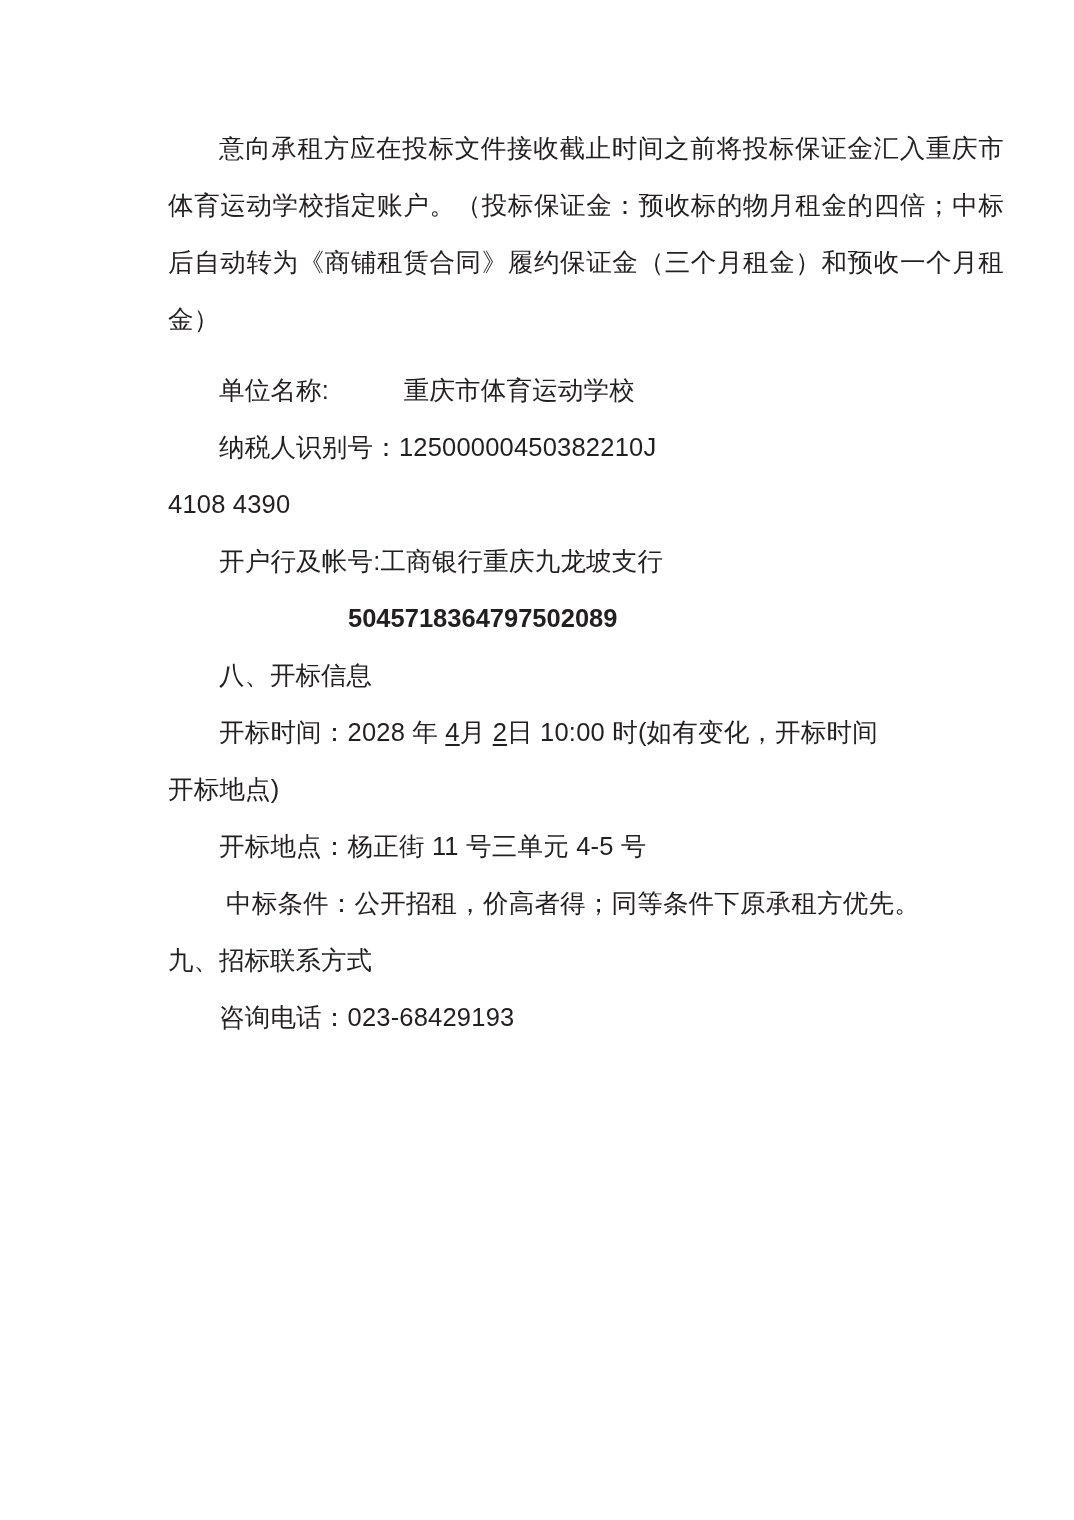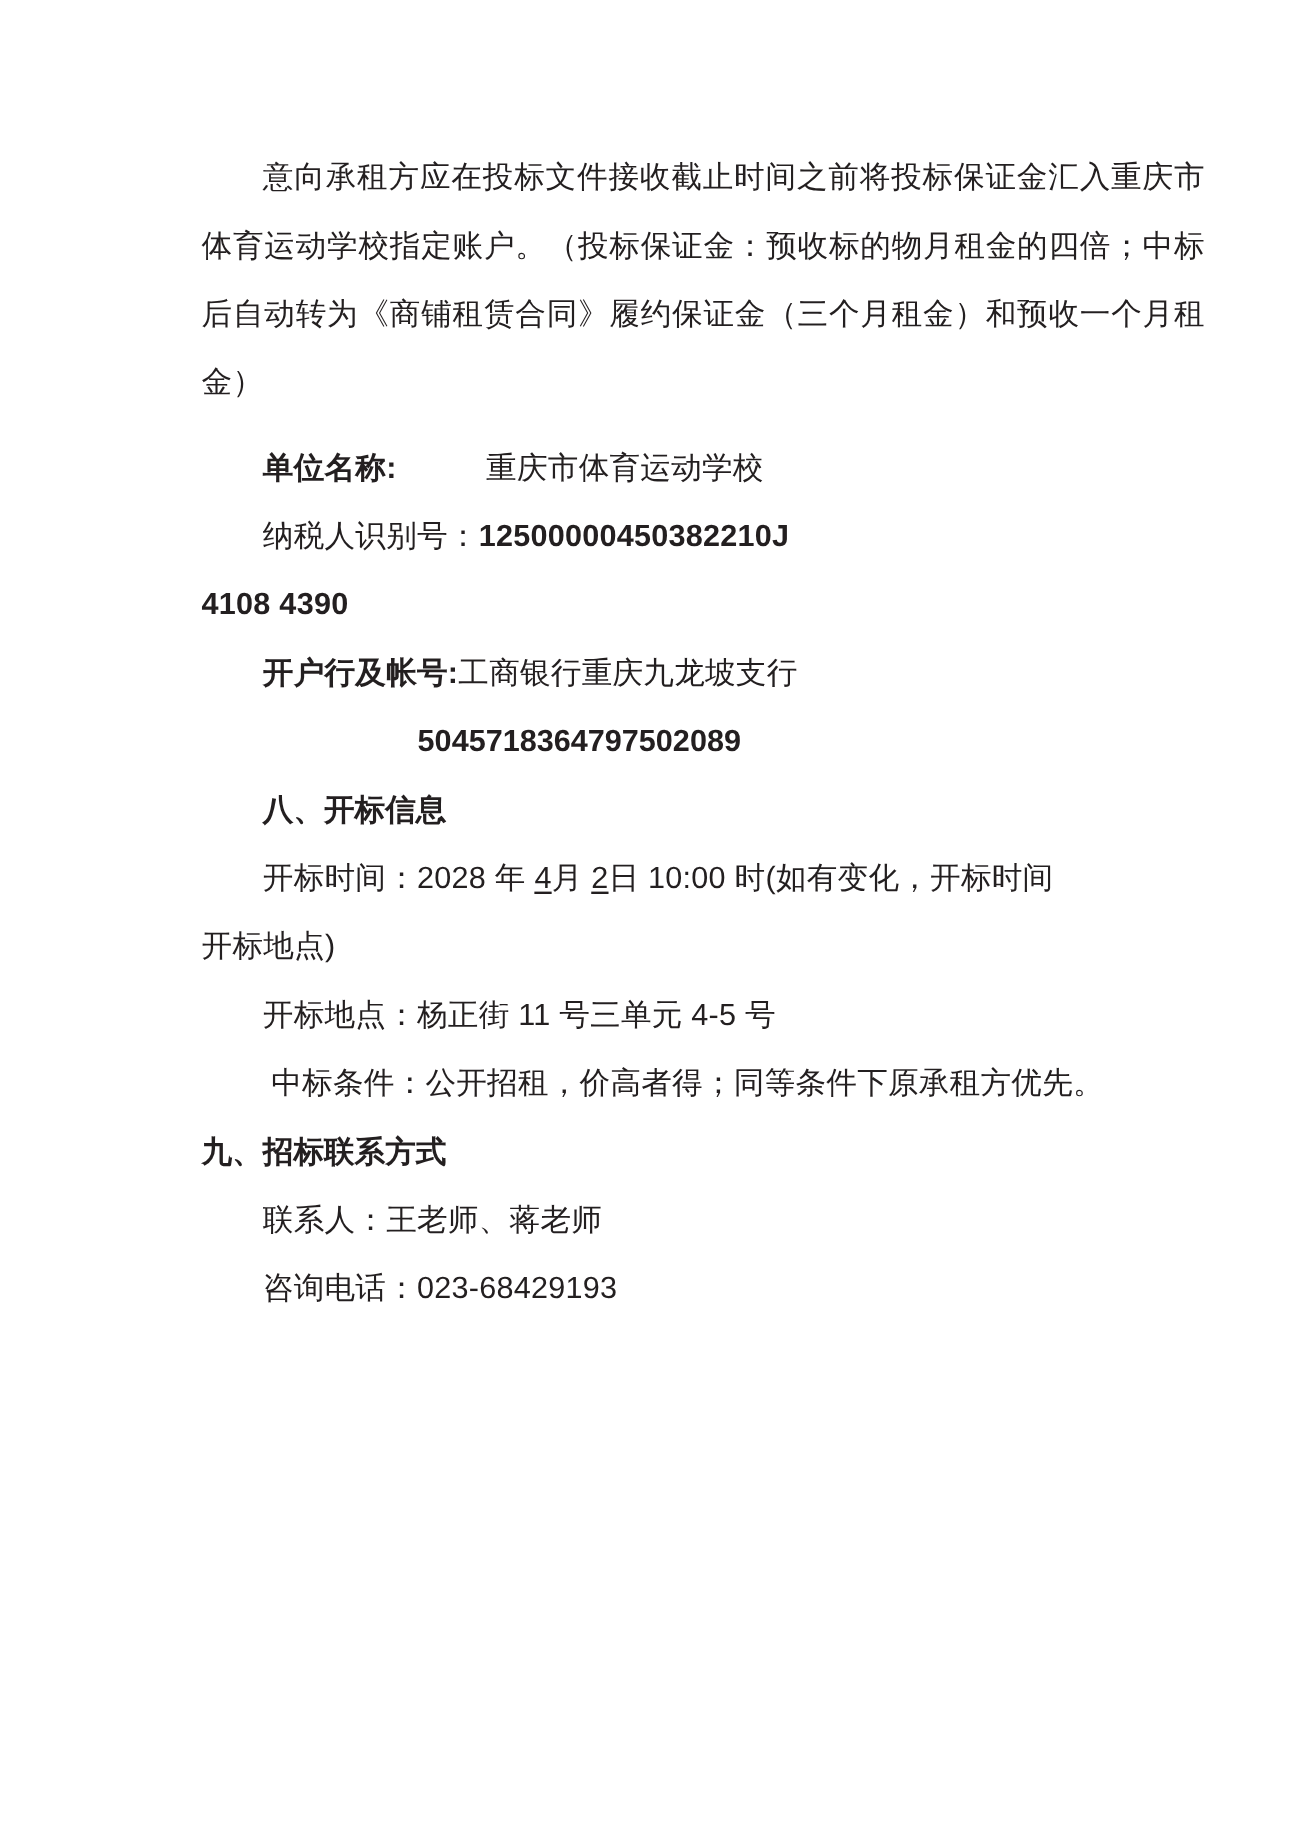--- a/index.html
+++ b/index.html
@@ -28,26 +28,26 @@
     text-align: justify;
     margin: 0;
   }
   .indent {
     text-indent: 51px;
   }
   .indent-small {
     text-indent: 58px;
   }
   .bold {
-    font-weight: bold;
+    font-weight: normal;
   }
   .heading {
     font-size: 25.5px;
     line-height: 57px;
-    font-weight: bold;
+    font-weight: normal;
     margin: 0;
   }
   .heading-indent {
     text-indent: 51px;
   }
   .spacer-1 { height: 14px; }
   .center-line {
     font-size: 25.5px;
     line-height: 57px;
     font-weight: bold;
@@ -101,21 +101,18 @@
     <span>开标地点：</span><span>杨正街 11 号三单元 4-5 号</span>
   </p>
 
   <p class="para indent-small">
     <span>中标条件：</span><span>公开招租，价高者得；同等条件下原承租方优先。</span>
   </p>
 
   <h2 class="heading">九、招标联系方式</h2>
 
 
-  <p class="para indent">
-    <span>联系人：</span><span>王老师、蒋老师</span>
-  </p>
 
   <p class="para indent">
     <span>咨询电话：</span><span>023-68429193</span>
   </p>
 
 </div>
 
 </body></html>

